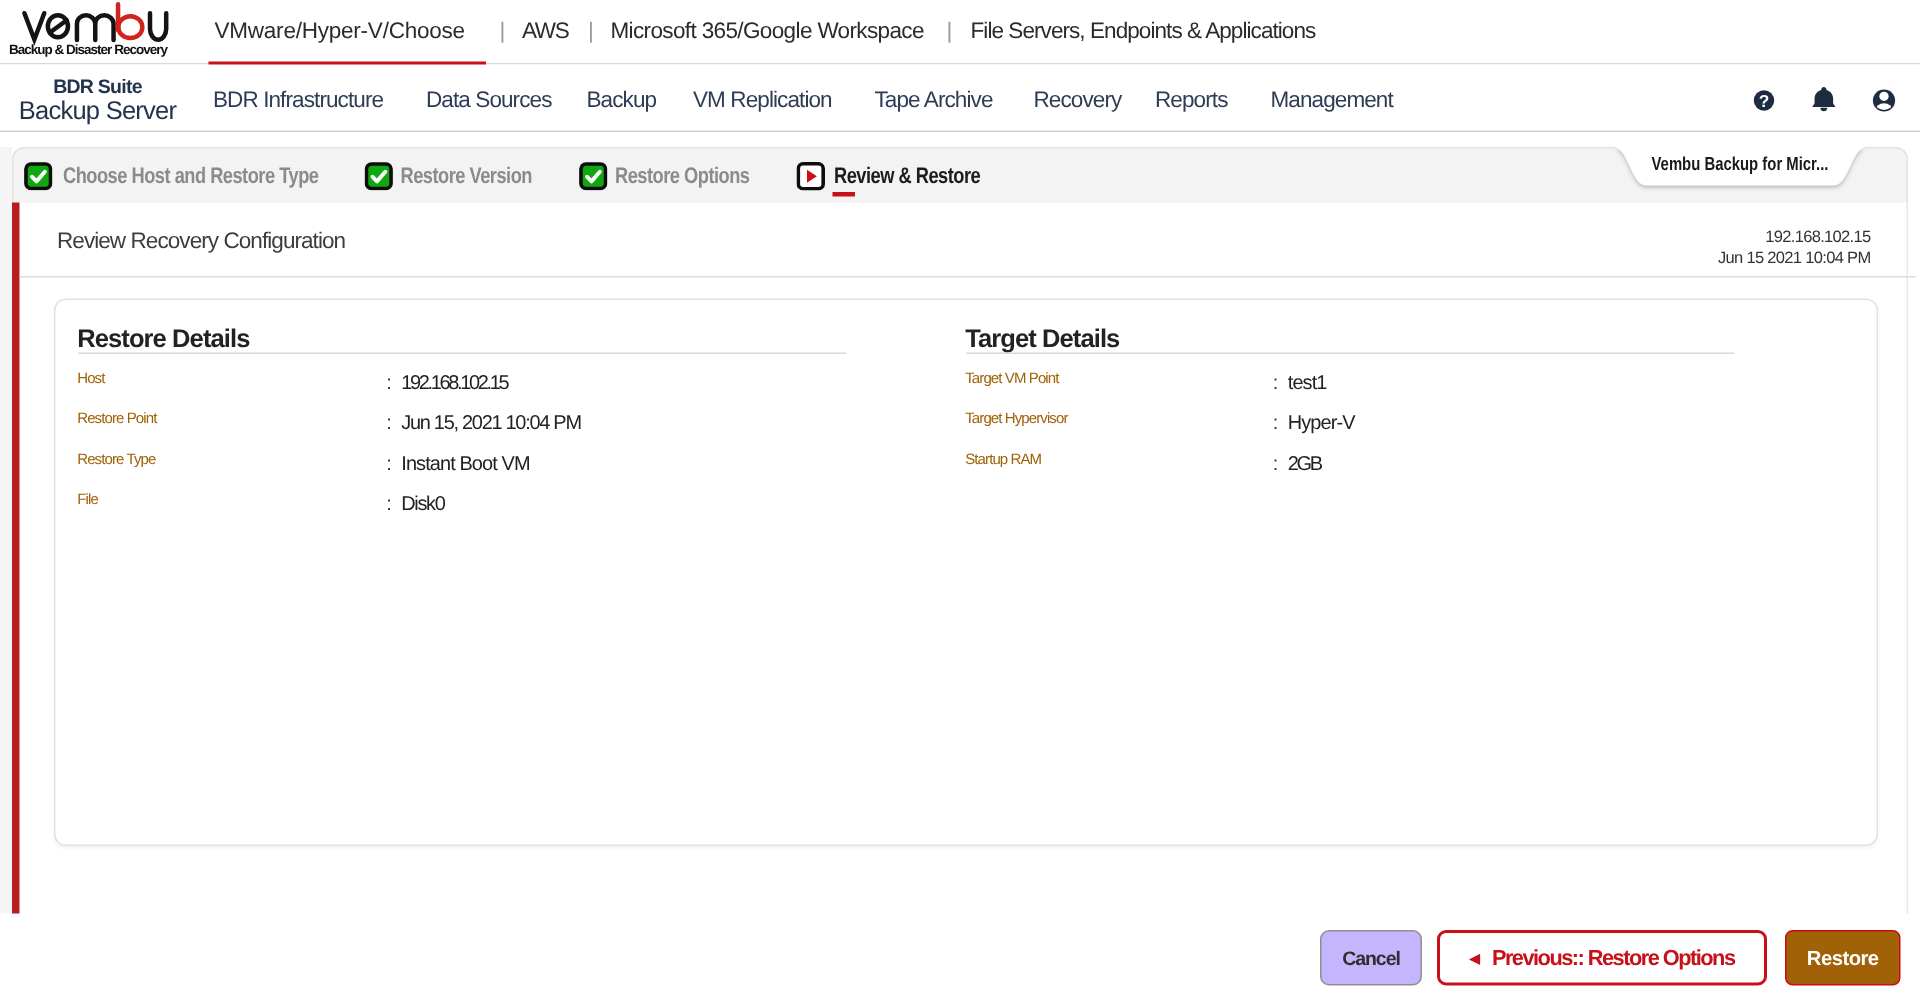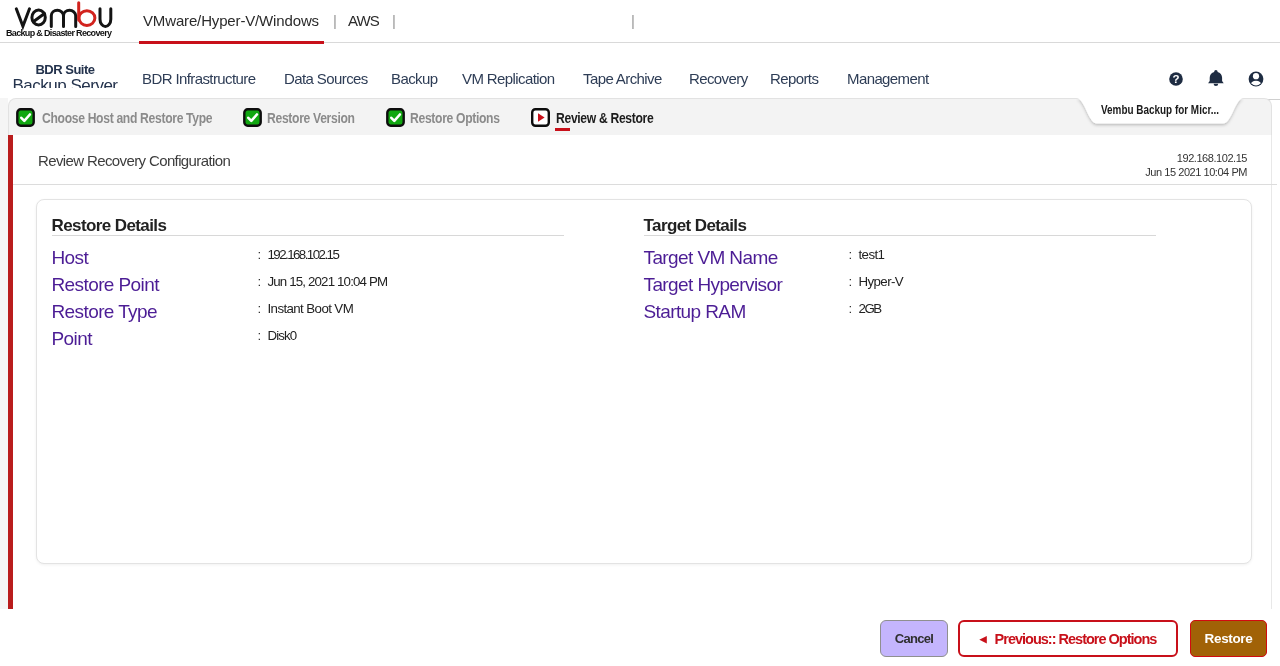--- a/index.html
+++ b/index.html
@@ -4,21 +4,21 @@
 <style>
   * { margin:0; padding:0; box-sizing:border-box; }
   html,body { width:1280px; height:666px; overflow:hidden; background:#fff;
     font-family:"Liberation Sans", sans-serif; }
   #topbar { position:absolute; left:0; top:0; width:1280px; height:43px;
     background:#fff; border-bottom:1px solid #d9d9d9; }
   .toptab { position:absolute; top:12px; font-size:15px; color:#2b2b2b; white-space:nowrap; letter-spacing:-0.2px; }
   .pipe { position:absolute; top:12px; font-size:15px; color:#999; }
   #redline { position:absolute; left:139px; top:41px; width:185px; height:3px; background:#c8101a; }
   #navbar { position:absolute; left:0; top:43px; width:1280px; height:45px;
-    background:#fff; border-bottom:1px solid #cfcfcf;margin-top:12px; }
+    background:#fff; border-bottom:1px solid #cfcfcf; }
   #bdrsuite { position:absolute; left:10px; top:7px; width:110px; text-align:center; color:#24334d; }
   #bdrsuite .l1 { font-size:13px; font-weight:bold; line-height:15px; letter-spacing:-0.5px; }
   #bdrsuite .l2 { font-size:17px; line-height:17px; letter-spacing:-0.5px; }
   .navitem { position:absolute; top:15px; font-size:15px; color:#2e3d56; white-space:nowrap; letter-spacing:-0.6px; }
   #main { position:absolute; left:0; top:88px; width:1135px; height:521px; background:#fff; }
   .gutter { position:absolute; top:10px; width:8px; height:511px; background:#f5f5f5; }
   #steps { position:absolute; left:8px; top:10px; width:1264px; height:38px;
     background:#f3f3f3; border:1px solid #e2e2e2; border-bottom:1px solid #dcdcdc;
     border-radius:8px 8px 0 0; }
   .stepicon { position:absolute; top:9px; }
@@ -30,21 +30,21 @@
     border-left:5px solid #b91c1c; border-right:1px solid #e8e8e8; }
   #pagetitle { position:absolute; left:25px; top:17px; font-size:15px; color:#3d3d3d; letter-spacing:-0.62px; }
   #ipblock { position:absolute; right:24px; top:16px; text-align:right; color:#333; letter-spacing:-0.45px; }
   #ipblock .ip { font-size:11px; line-height:14px; }
   #ipblock .dt { font-size:11px; line-height:14px; }
   #hdrline { position:absolute; left:0; top:49px; width:1264px; border-bottom:1px solid #dcdcdc; }
   #card { position:absolute; left:23px; top:64px; width:1216px; height:365px; background:#fff;
     border:1px solid #e3e3e3; border-radius:8px; box-shadow:0 1px 3px rgba(0,0,0,0.06); }
   .sechdr { position:absolute; top:15.5px; font-size:17px; font-weight:bold; color:#222; letter-spacing:-0.6px; }
   .secline { position:absolute; top:34.5px; width:512px; border-bottom:1px solid #d8d8d8; }
-  .row { position:absolute; font-size:19px; color:#4c1d95; white-space:nowrap; letter-spacing:-0.6px; }
+  .row { position:absolute; font-size:10px; color:#a16207; white-space:nowrap; letter-spacing:-0.6px; }
   .colon { position:absolute; font-size:13.3px; color:#333; }
   .val { position:absolute; font-size:13.3px; color:#222; white-space:nowrap; letter-spacing:-0.6px; }
   .btn { position:absolute; top:620px; height:37px; border-radius:6px; font-family:"Liberation Sans",sans-serif;
     display:flex; align-items:center; justify-content:center; }
   #btncancel { left:880px; width:68px; background:#c4b5fd; border:1.5px solid #8f8f8f; color:#2f2f2f; font-weight:bold; font-size:13px; letter-spacing:-0.7px;}
   #btnprev { left:958px; width:220px; background:#fff; border:2px solid #c8101a; color:#c8101a; font-weight:bold; font-size:14.5px; letter-spacing:-1px; }
   #btnrestore { left:1190px; width:77px; background:#a16207; border:1px solid #d20a10; color:#fff; font-weight:bold; font-size:13.5px; letter-spacing:-0.35px; border-radius:5px; }
 </style>
 </head>
 <body>
@@ -57,25 +57,27 @@
       <path d="M28.3,20.7 L39.5,12.5"></path>
       <path d="M46.3,25.6 L46.3,14.8 C46.3,11.6 49,9.2 52.4,9.2 C55.4,9.2 58.5,11.6 58.5,14.8 L58.5,25.6 M58.5,14.8 C58.5,11.6 61.2,9.2 64.6,9.2 C67.6,9.2 70.7,11.6 70.7,14.8 L70.7,25.6"></path>
       <path d="M95,7.8 L95,18.2 C95,22.3 97.6,25.5 100.4,25.5 C103.2,25.5 105.8,22.3 105.8,18.2 L105.8,7.8"></path>
     </g>
     <g fill="none" stroke="#d2231e" stroke-width="3" stroke-linecap="round">
       <path d="M73.7,1.8 L73.7,19"></path>
       <ellipse cx="81.9" cy="17.1" rx="8" ry="7.3"></ellipse>
     </g>
     <text x="1" y="34.7" font-size="9" font-weight="bold" fill="#111" textLength="106">Backup &amp; Disaster Recovery</text>
   </svg>
-  <span class="toptab" style="left:143px;letter-spacing:-0.15px">VMware/Hyper-V/Windows</span>
+  <span class="toptab" style="left:143px;letter-spacing:-0.15px">VMware/Hyper-V/Choose</span>
   <span class="pipe" style="left:333px">|</span>
   <span class="toptab" style="left:348px;letter-spacing:-0.9px">AWS</span>
   <span class="pipe" style="left:392px">|</span>
+  <span class="toptab" style="left:407px;letter-spacing:-0.42px">Microsoft 365/Google Workspace</span>
   <span class="pipe" style="left:631px">|</span>
+  <span class="toptab" style="left:647px;letter-spacing:-0.62px">File Servers, Endpoints &amp; Applications</span>
   <div id="redline"></div>
 </div>
 
 <div id="navbar">
   <div id="bdrsuite">
       <div class="l1">BDR Suite</div>
       <div class="l2">Backup Server</div>
     </div>
   <span class="navitem" style="left:142px">BDR Infrastructure</span>
   <span class="navitem" style="left:284px">Data Sources</span>
@@ -153,27 +155,27 @@
       <div class="secline" style="left:14.5px"></div>
       <span class="row" style="left:14.5px;top:46.5px">Host</span>
       <span class="colon" style="left:220.5px;top:46.5px">:</span>
       <span class="val" style="left:230.5px;top:46.5px;letter-spacing:-1.55px">192.168.102.15</span>
       <span class="row" style="left:14.5px;top:73.5px">Restore Point</span>
       <span class="colon" style="left:220.5px;top:73.5px">:</span>
       <span class="val" style="left:230.5px;top:73.5px;letter-spacing:-0.85px">Jun 15, 2021 10:04 PM</span>
       <span class="row" style="left:14.5px;top:100.5px">Restore Type</span>
       <span class="colon" style="left:220.5px;top:100.5px">:</span>
       <span class="val" style="left:230.5px;top:100.5px">Instant Boot VM</span>
-      <span class="row" style="left:14.5px;top:127.5px">Point</span>
+      <span class="row" style="left:14.5px;top:127.5px">File</span>
       <span class="colon" style="left:220.5px;top:127.5px">:</span>
       <span class="val" style="left:230.5px;top:127.5px;letter-spacing:-0.9px">Disk0</span>
 
       <span class="sechdr" style="left:606.5px">Target Details</span>
       <div class="secline" style="left:606.5px"></div>
-      <span class="row" style="left:606.5px;top:46.5px">Target VM Name</span>
+      <span class="row" style="left:606.5px;top:46.5px">Target VM Point</span>
       <span class="colon" style="left:811.5px;top:46.5px">:</span>
       <span class="val" style="left:821.5px;top:46.5px">test1</span>
       <span class="row" style="left:606.5px;top:73.5px">Target Hypervisor</span>
       <span class="colon" style="left:811.5px;top:73.5px">:</span>
       <span class="val" style="left:821.5px;top:73.5px">Hyper-V</span>
       <span class="row" style="left:606.5px;top:100.5px">Startup RAM</span>
       <span class="colon" style="left:811.5px;top:100.5px">:</span>
       <span class="val" style="left:821.5px;top:100.5px;letter-spacing:-1.5px">2GB</span>
     </div>
   </div>

